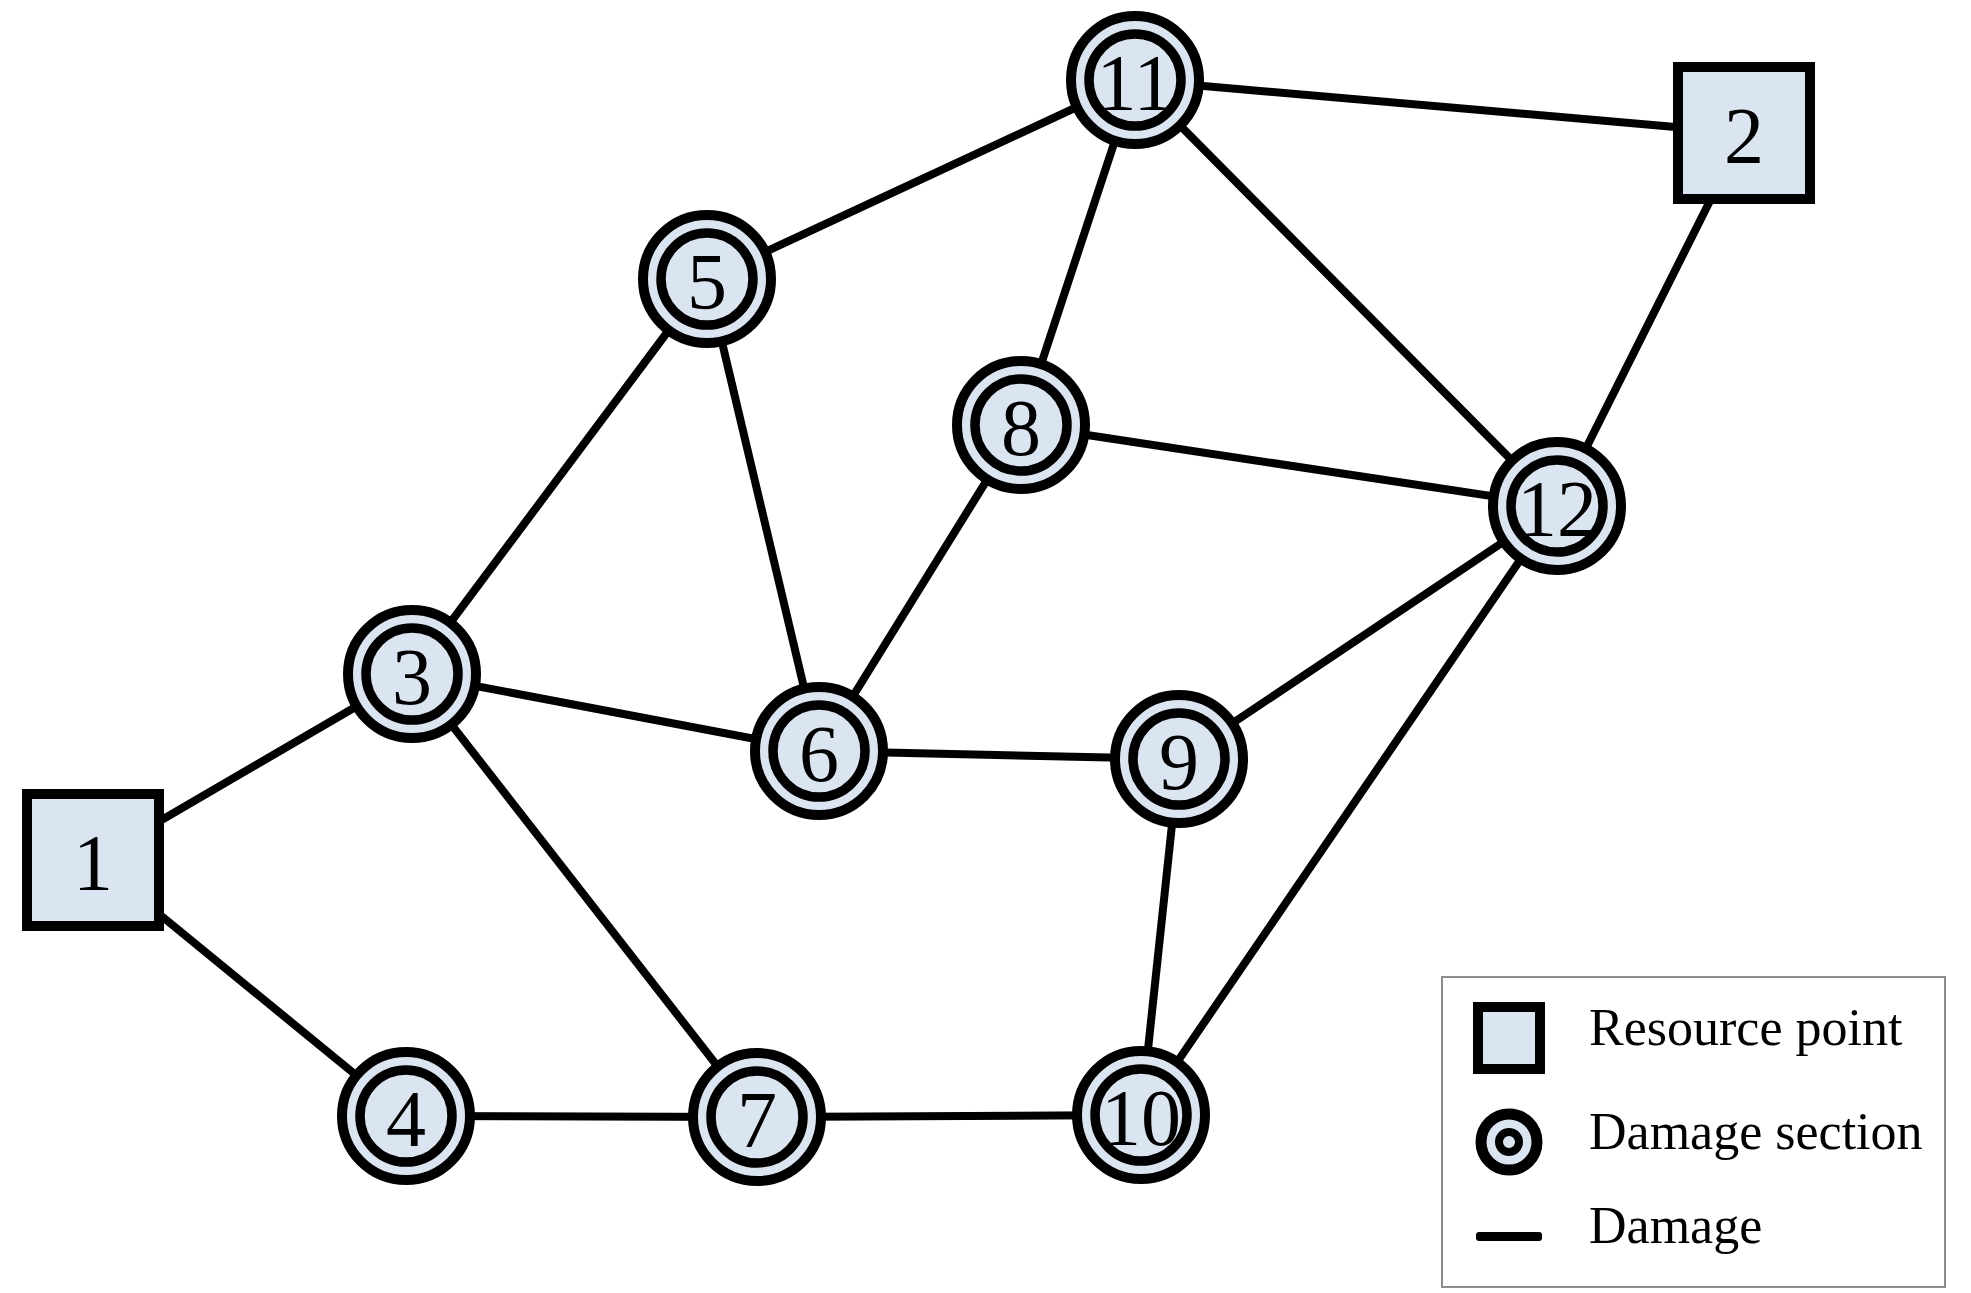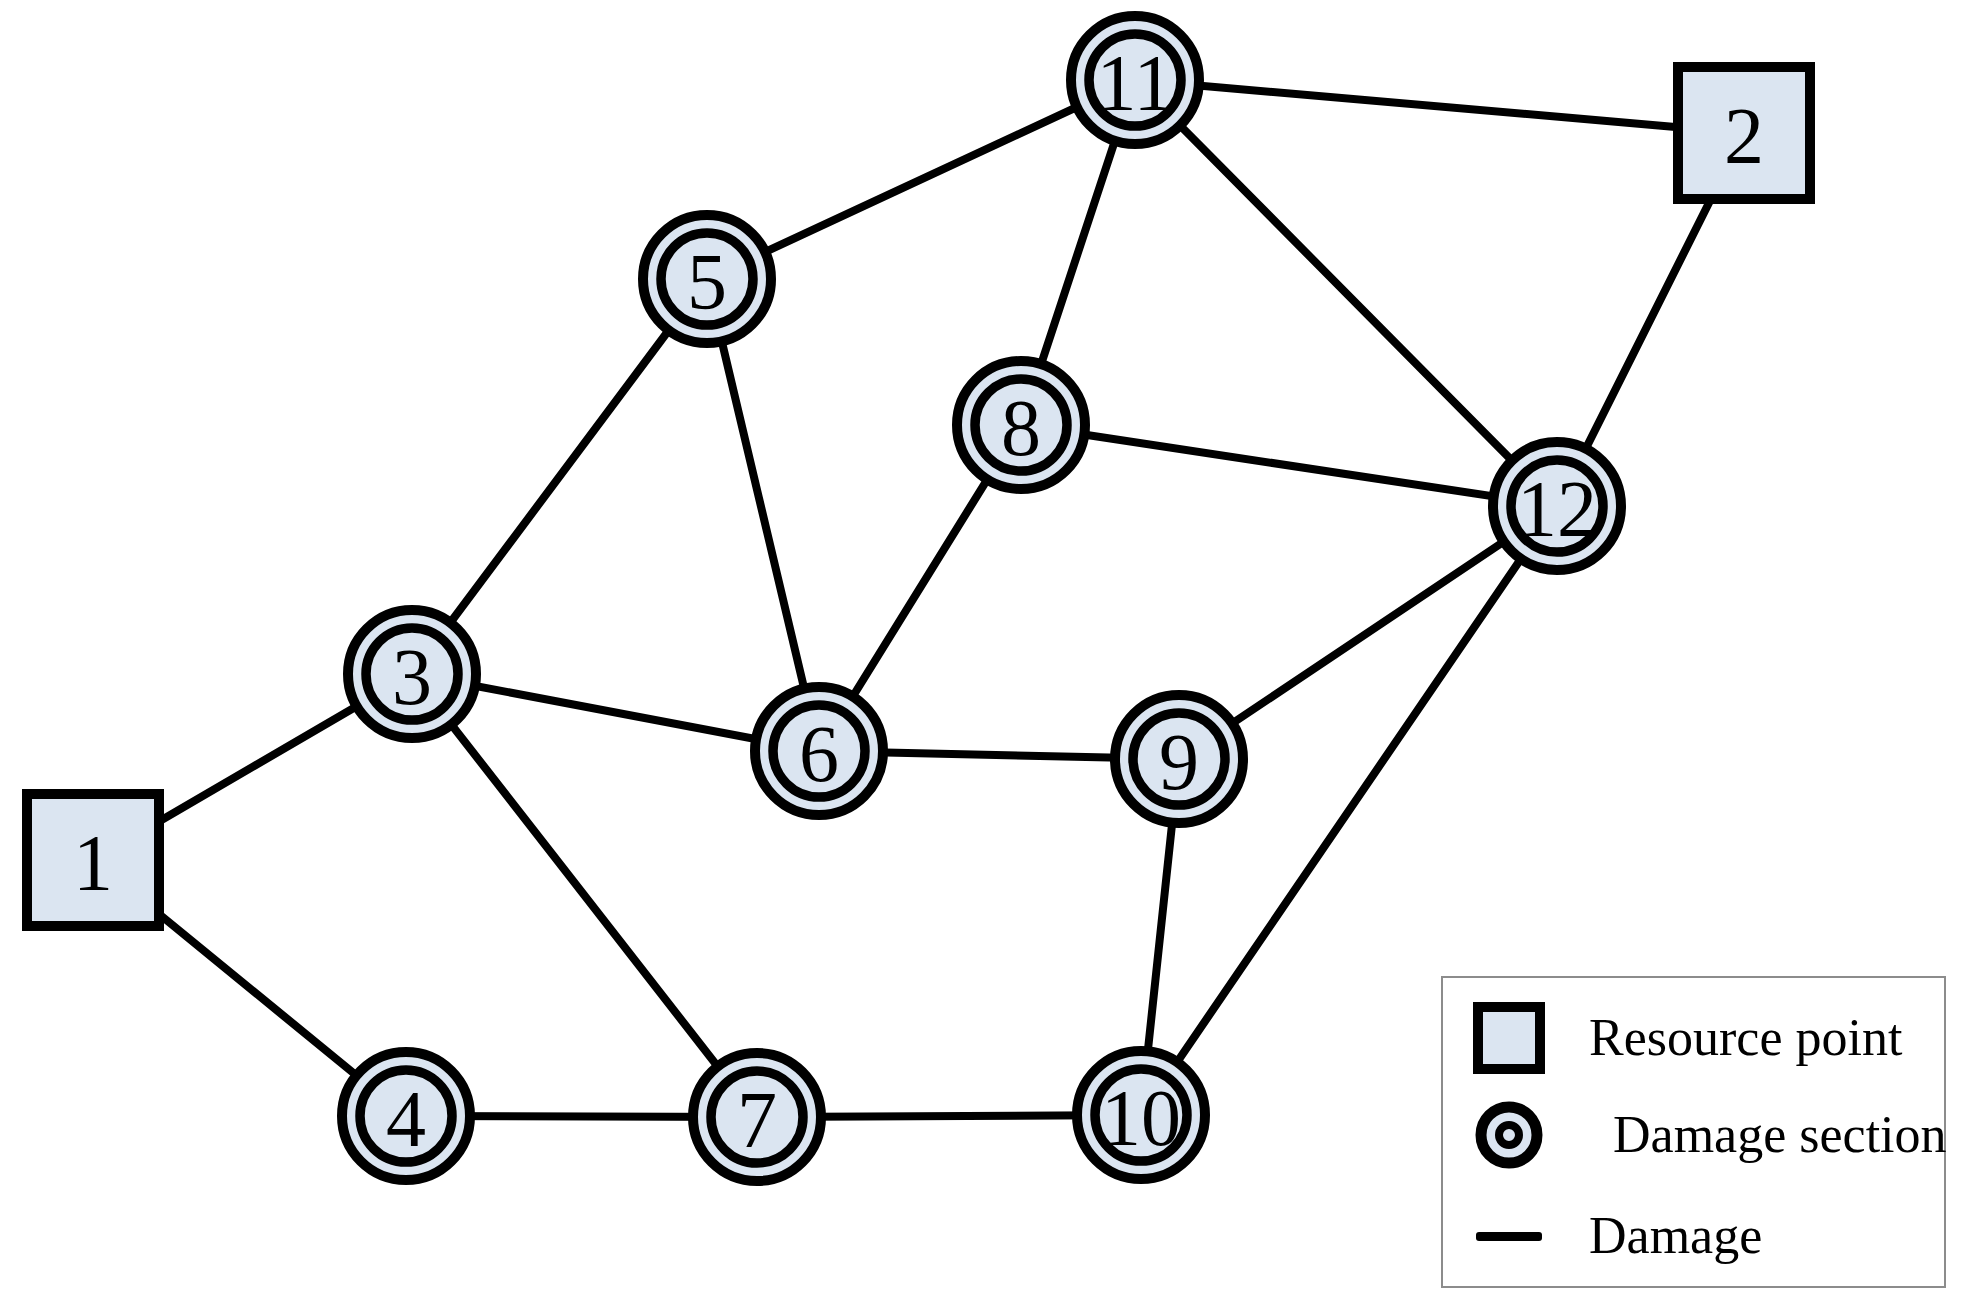--- a/index.html
+++ b/index.html
@@ -33,21 +33,20 @@
     height: 312px;
     box-sizing: border-box;
     border: 2px solid #8c8c8c;
     background: #ffffff;
   }
   .legend-item {
     position: absolute;
     left: 30px;
     height: 72px;
     display: flex;
-    align-items: center;
     font-family: Liberation Serif, serif;
   }
   .legend-item .icon-cell {
     width: 72px;
     display: flex;
     justify-content: center;
     align-items: center;
     margin-right: 44px;
   }
   .legend-label {
@@ -160,21 +159,21 @@
 
   <div class="legend">
 
     <div class="legend-item" style="top: 24px;">
       <span class="icon-cell">
         <span class="legend-square"></span>
       </span>
       <span class="legend-label">Resource point</span>
     </div>
 
-    <div class="legend-item" style="top: 121px; gap: 24px;">
+    <div class="legend-item" style="top: 128px;">
       <span class="icon-cell">
         <svg width="72" height="72" viewBox="0 0 72 72">
           <circle cx="36" cy="36" r="28" fill="#dbe5f1" stroke="#000000" stroke-width="11"></circle>
           <circle cx="36" cy="36" r="10" fill="#dbe5f1" stroke="#000000" stroke-width="8"></circle>
         </svg>
       </span>
       <span class="legend-label">Damage section</span>
     </div>
 
     <div class="legend-item" style="top: 222px;">

